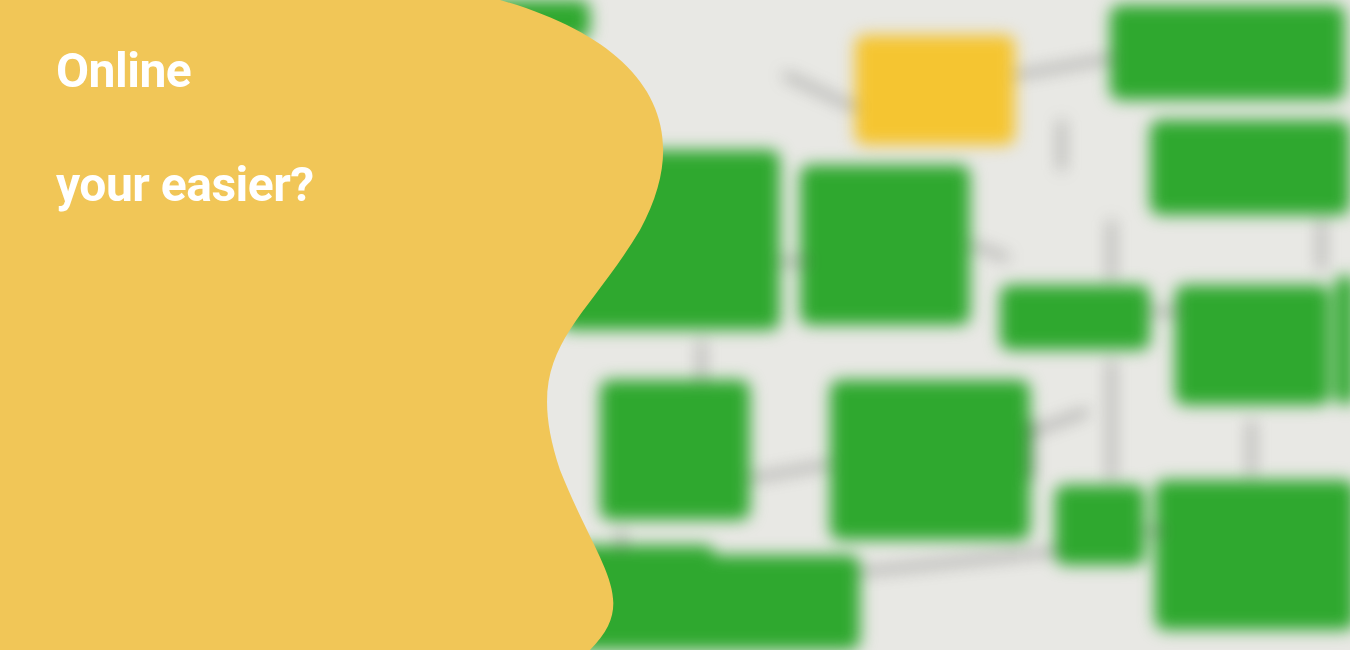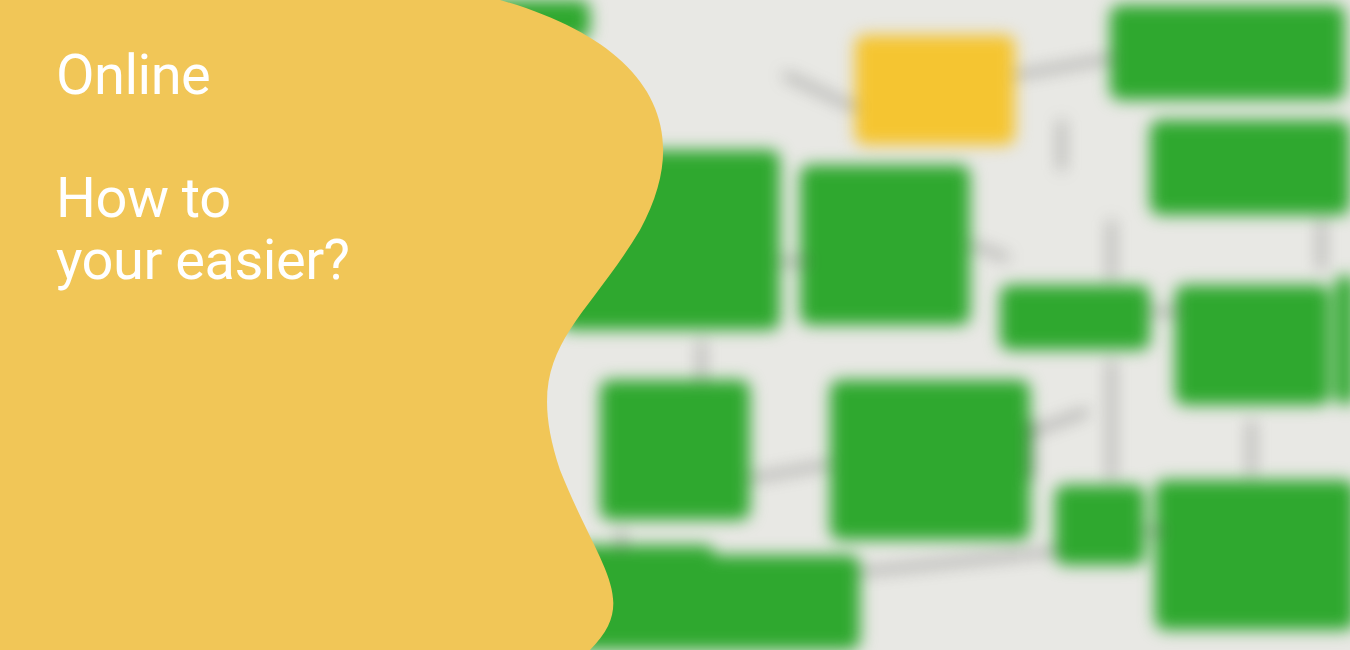--- a/index.html
+++ b/index.html
@@ -41,22 +41,22 @@
     height: 100%;
     display: block;
   }
   .headline {
     position: absolute;
     z-index: 3;
     left: 56px;
     top: 44px;
     width: 520px;
     color: #ffffff;
-    font-weight: 400;
-    font-size: 56px;
+    font-weight: 700;
+    font-size: 48px;
     line-height: 1.12;
     letter-spacing: -0.5px;
   }
   .headline .title-line { display: block; }
   .headline .spacer { display: block; height: 60px; }
 </style>
 </head>
 <body>
 
 <div class="bg-diagram">
@@ -102,15 +102,14 @@
 
 <div class="overlay-shape">
   <svg viewBox="0 0 740 650" preserveAspectRatio="none">
     <path d="M0,0 L500,0 C640,40 700,120 640,230 C580,330 520,350 560,470 C600,570 640,600 590,650 L0,650 Z" fill="#f1c657"></path>
   </svg>
 </div>
 
 <div class="headline">
   <span class="title-line">Online</span>
   <span class="spacer"></span>
-  <span class="title-line">How to</span>
   <span class="title-line">your easier?</span>
 </div>
 
 </body></html>

